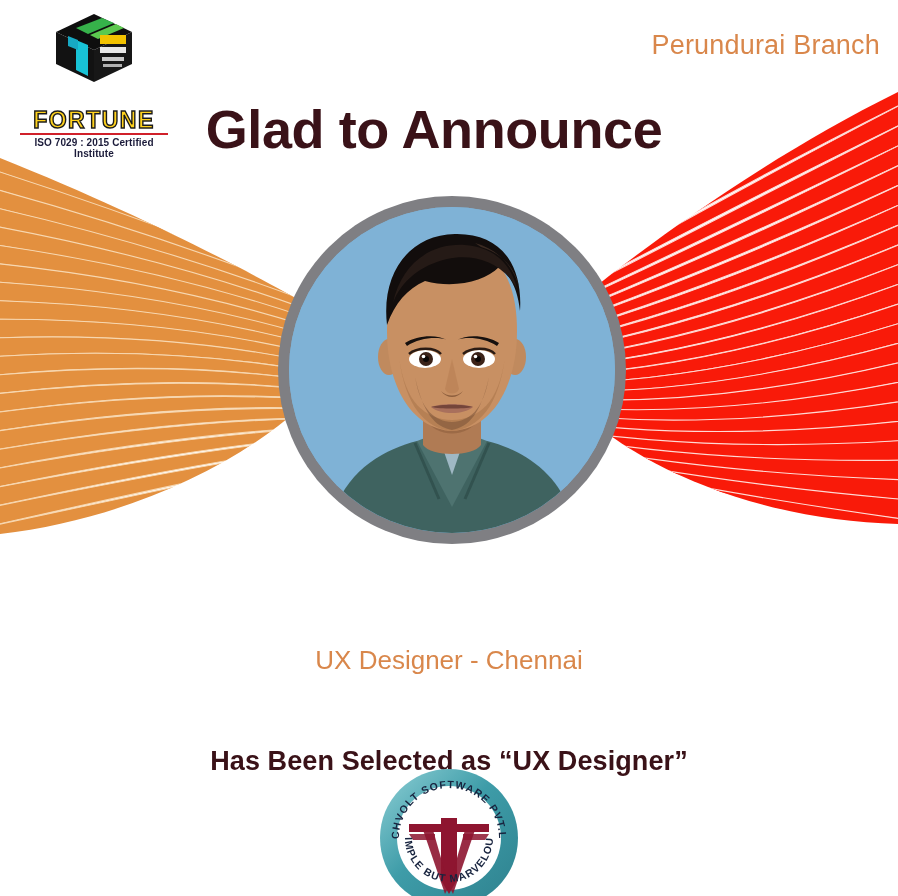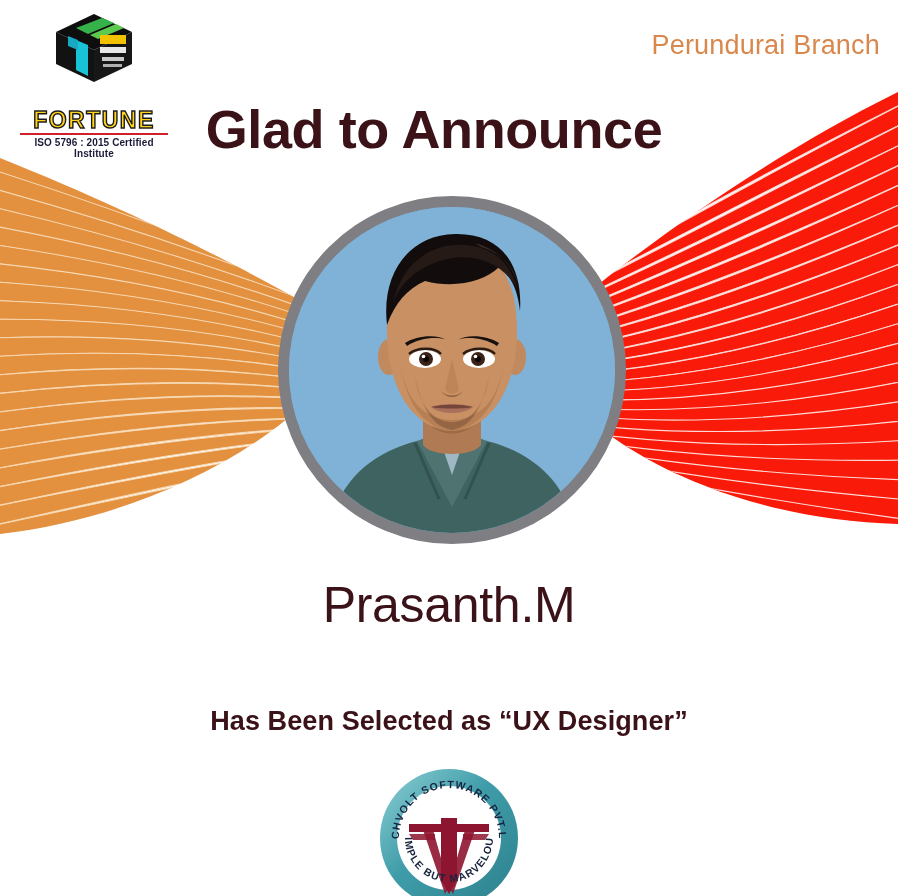--- a/index.html
+++ b/index.html
@@ -143,21 +143,21 @@
     top: 645px;
     width: 898px;
     text-align: center;
     font-family: "Liberation Sans", sans-serif;
     font-size: 26px;
     color: #D9874B;
   }
   .selected-line {
     position: absolute;
     left: 0;
-    top: 706px;
+    top: 746px;
     width: 898px;
     text-align: center;
     font-family: "Liberation Sans", sans-serif;
     font-weight: bold;
     font-size: 27px;
     color: #3A1218;
     letter-spacing: 0.1px;
   }
 
   
@@ -261,21 +261,21 @@
         <polygon points="22,30 32,34 32,44 22,40" fill="#17A9C4"></polygon>
 
         <rect x="54" y="29" width="26" height="9" fill="#F2C200"></rect>
         <rect x="54" y="41" width="26" height="6" fill="#E8E8E8"></rect>
         <rect x="56" y="51" width="22" height="4" fill="#C9C9C9"></rect>
         <rect x="57" y="58" width="19" height="3" fill="#B0B0B0"></rect>
       </svg>
     </div>
     <div class="fi-word-fortune">FORTUNE</div>
     <div class="fi-rule"></div>
-    <div class="fi-iso">ISO 5796 : 2015 Certified Institute</div>
+    <div class="fi-iso">ISO 7029 : 2015 Certified Institute</div>
   </div>
 
   <div class="branch-label">Perundurai Branch</div>
 
   <div class="headline">Glad to Announce</div>
 
   <div class="portrait-frame">
     <div class="portrait-clip">
       <svg width="100%" height="100%" viewBox="0 0 326 326" xmlns="http://www.w3.org/2000/svg">
         <rect x="0" y="0" width="326" height="326" fill="#7FB2D6"></rect>
@@ -318,21 +318,21 @@
 
         <path d="M163,152 L156,182 C158,188 168,188 170,182 Z" fill="#B87F53" opacity="0.6"></path>
         <path d="M152,184 C158,190 168,190 174,184 C168,192 158,192 152,184 Z" fill="#8E5F3E"></path>
 
         <path d="M142,200 C152,196 174,196 184,200 C174,208 152,208 142,200 Z" fill="#A9705C"></path>
         <path d="M142,200 C152,197 174,197 184,200 C174,202 152,202 142,200 Z" fill="#74453A"></path>
       </svg>
     </div>
   </div>
 
-  <div class="person-name">Prasanth.M</div>
+  <div class="person-role">UX Designer - Chennai</div>
   <div class="selected-line">Has Been Selected as “UX Designer”</div>
 
   <div class="tv-badge">
     <svg width="140" height="140" viewBox="0 0 140 140" xmlns="http://www.w3.org/2000/svg">
       <defs>
         <linearGradient id="ringGrad" x1="0" y1="0" x2="1" y2="1">
           <stop offset="0%" stop-color="#8FD0D6"></stop>
           <stop offset="45%" stop-color="#3E9CA8"></stop>
           <stop offset="100%" stop-color="#2E818E"></stop>
         </linearGradient>

